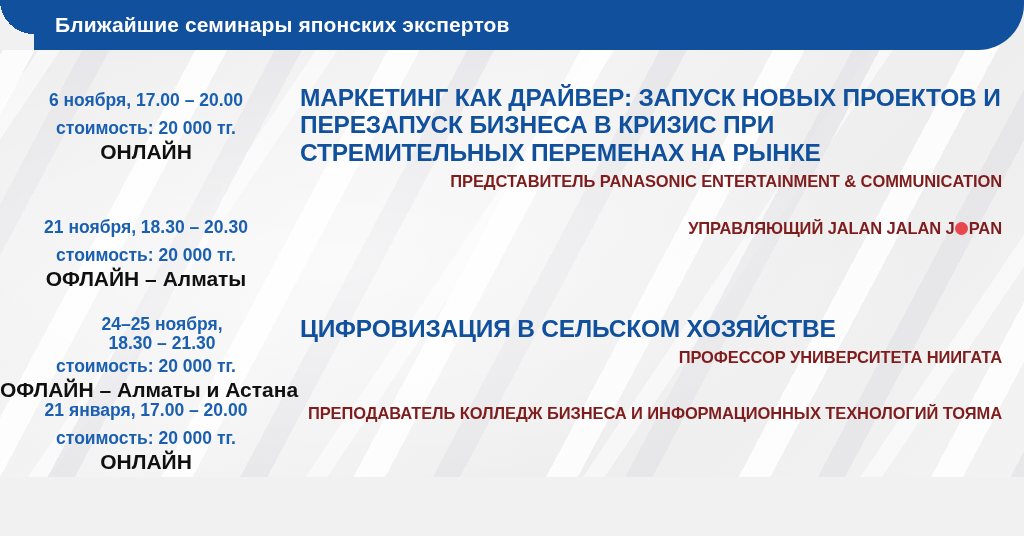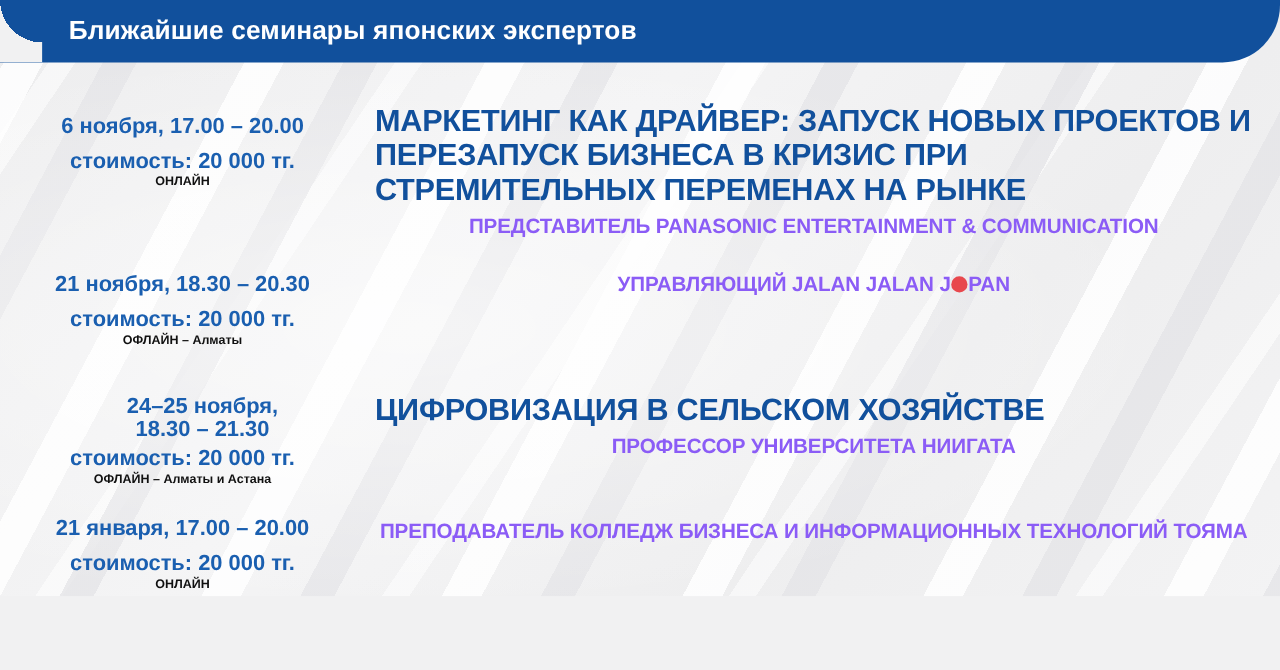--- a/index.html
+++ b/index.html
@@ -143,61 +143,61 @@
     font-weight: bold;
     line-height: 1.15;
     margin-top: 7px;
     white-space: nowrap;
   }
   .price-line.tight {
     margin-top: 2px;
   }
   .mode-line {
     color: #101010;
-    font-size: 10px;
+    font-size: 21px;
     font-weight: bold;
     line-height: 1.15;
     margin-top: 2px;
     white-space: nowrap;
   }
 
   .sem-title {
     color: #11509c;
     font-size: 24.5px;
     font-weight: bold;
     line-height: 1.12;
     letter-spacing: -0.2px;
     text-transform: uppercase;
     text-align: left;
   }
   .sem-sub {
-    color: #8b5cf6;
+    color: #7f1d1d;
     font-size: 16.5px;
     font-weight: bold;
     line-height: 1.2;
     letter-spacing: -0.1px;
     text-transform: uppercase;
-    text-align: center;
+    text-align: right;
     margin-top: 6px;
   }
   .sem-sub .jp-dot {
     display: inline-block;
     width: 13px;
     height: 13px;
     border-radius: 50%;
     background: #e8484d;
     vertical-align: -1px;
     margin: 0 0.5px;
   }
 
   
   #row-1 { top: 34px; }
   #row-2 { top: 163px; }
   #row-3 { top: 265px; }
-  #row-4 { top: 360px; }
+  #row-4 { top: 348px; }
 
   #row-1 .left-col { padding-top: 6px; text-align: center; }
   #row-2 .left-col { padding-top: 4px; }
   #row-3 .left-col { padding-top: 0px; }
   #row-4 .left-col { padding-top: 2px; }
 </style>
 </head>
 <body>
 
 <div id="poster">

